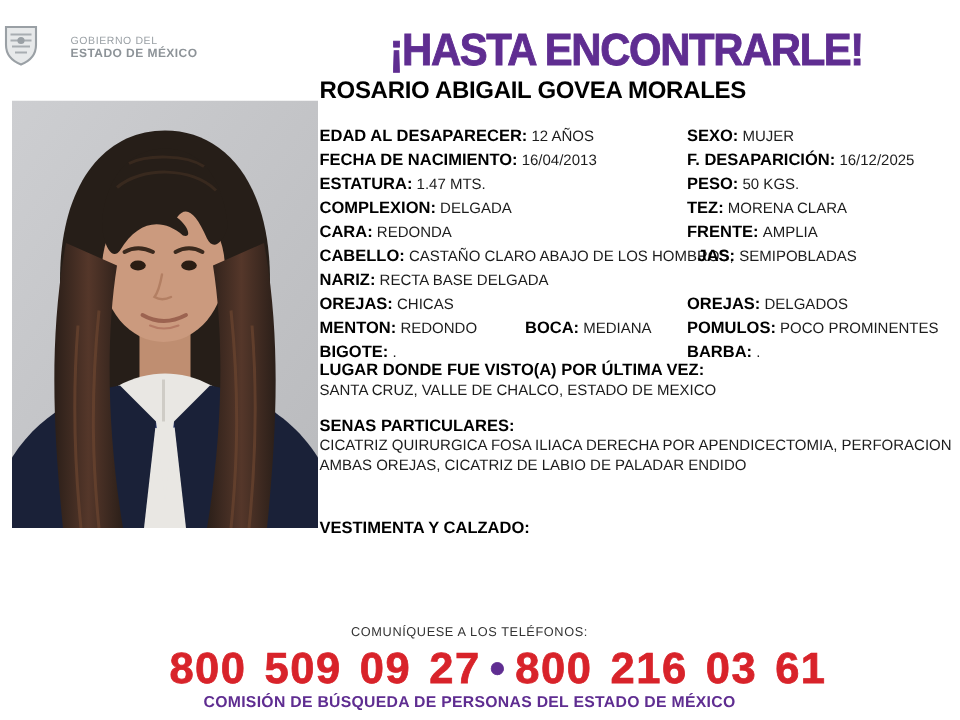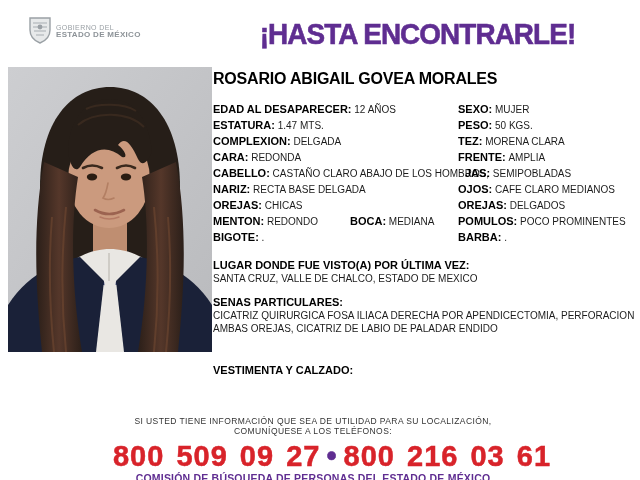--- a/index.html
+++ b/index.html
@@ -2,34 +2,34 @@
 <html><head>
 <meta charset="utf-8">
 <style>
   html,body{margin:0;padding:0;}
   body{
     width:640px;height:480px;position:relative;background:#ffffff;
     font-family:"Liberation Sans", sans-serif;overflow:hidden;
     -webkit-font-smoothing:antialiased;
   }
   
-  .logo{position:absolute;left:28px;top:16px;display:flex;align-items:center;gap:4px;}
+  .logo{position:absolute;left:2px;top:16px;display:flex;align-items:center;gap:21px;}
   .logo-text{line-height:1.1;}
   .logo-line1{font-size:7px;color:#9aa0a5;letter-spacing:.4px;}
   .logo-line2{font-size:8px;font-weight:bold;color:#8d9398;letter-spacing:.3px;}
   .title{
     position:absolute;left:248px;top:17px;width:334px;text-align:center;
     font-size:30px;font-weight:bold;color:#5f2d91;letter-spacing:-1px;
     transform:scaleX(.93);transform-origin:center;white-space:nowrap;
     -webkit-text-stroke:.6px #5f2d91;
   }
   
   .photo{position:absolute;left:8px;top:67px;width:204px;height:285px;}
   
-  .content{position:absolute;left:213px;top:70px;width:424px;}
+  .content{position:absolute;left:213px;top:52px;width:424px;}
   .name{font-size:16px;font-weight:bold;color:#000;letter-spacing:-.2px;white-space:nowrap;}
   .fields{position:absolute;left:0;top:29px;width:424px;}
   .frow{position:relative;height:16px;white-space:nowrap;}
   .fcell{position:absolute;top:0;white-space:nowrap;text-align:center;}
   .pos-a{left:0;} .pos-m{left:137px;} .pos-b{left:245px;} .pos-c{left:252px;}
   .flabel{font-weight:bold;font-size:11px;color:#000;}
   .fvalue{font-size:10px;color:#1c1c1c;}
   .sections{position:absolute;left:0;top:189px;width:424px;}
   .sec-label{font-size:11px;font-weight:bold;color:#000;line-height:13px;}
   .sec-value{font-size:10px;color:#1c1c1c;line-height:13px;}
@@ -115,38 +115,41 @@
 </div>
 
 <div class="content">
   <div class="name">ROSARIO ABIGAIL GOVEA MORALES</div>
   <div class="fields">
       <div class="frow">
         <span class="fcell pos-a"><span class="flabel">EDAD AL DESAPARECER:</span><span class="fvalue">&nbsp;12 AÑOS</span></span>
         <span class="fcell pos-b"><span class="flabel">SEXO:</span><span class="fvalue">&nbsp;MUJER</span></span>
       </div>
       <div class="frow">
+        <span class="fcell pos-a"><span class="flabel">FECHA DE NACIMIENTO:</span><span class="fvalue">&nbsp;16/04/2013</span></span>
+        <span class="fcell pos-b"><span class="flabel">F. DESAPARICIÓN:</span><span class="fvalue">&nbsp;16/12/2025</span></span>
+      </div>
+      <div class="frow">
         <span class="fcell pos-a"><span class="flabel">ESTATURA:</span><span class="fvalue">&nbsp;1.47 MTS.</span></span>
         <span class="fcell pos-b"><span class="flabel">PESO:</span><span class="fvalue">&nbsp;50 KGS.</span></span>
       </div>
       <div class="frow">
         <span class="fcell pos-a"><span class="flabel">COMPLEXION:</span><span class="fvalue">&nbsp;DELGADA</span></span>
         <span class="fcell pos-b"><span class="flabel">TEZ:</span><span class="fvalue">&nbsp;MORENA CLARA</span></span>
       </div>
       <div class="frow">
         <span class="fcell pos-a"><span class="flabel">CARA:</span><span class="fvalue">&nbsp;REDONDA</span></span>
         <span class="fcell pos-b"><span class="flabel">FRENTE:</span><span class="fvalue">&nbsp;AMPLIA</span></span>
       </div>
       <div class="frow">
         <span class="fcell pos-a"><span class="flabel">CABELLO:</span><span class="fvalue">&nbsp;CASTAÑO CLARO ABAJO DE LOS HOMBROS,</span></span>
         <span class="fcell pos-c"><span class="flabel">JAS:</span><span class="fvalue">&nbsp;SEMIPOBLADAS</span></span>
       </div>
       <div class="frow">
         <span class="fcell pos-a"><span class="flabel">NARIZ:</span><span class="fvalue">&nbsp;RECTA BASE DELGADA</span></span>
-        <span class="fcell pos-b"><span class="flabel">OJOS:</span><span class="fvalue">&nbsp;CAFE CLARO MEDIANOS</span></span>
       </div>
       <div class="frow">
         <span class="fcell pos-a"><span class="flabel">OREJAS:</span><span class="fvalue">&nbsp;CHICAS</span></span>
         <span class="fcell pos-b"><span class="flabel">OREJAS:</span><span class="fvalue">&nbsp;DELGADOS</span></span>
       </div>
       <div class="frow">
         <span class="fcell pos-a"><span class="flabel">MENTON:</span><span class="fvalue">&nbsp;REDONDO</span></span>
         <span class="fcell pos-m"><span class="flabel">BOCA:</span><span class="fvalue">&nbsp;MEDIANA</span></span>
         <span class="fcell pos-b"><span class="flabel">POMULOS:</span><span class="fvalue">&nbsp;POCO PROMINENTES</span></span>
       </div>
@@ -166,19 +169,18 @@
       <div class="sec-value">CICATRIZ QUIRURGICA FOSA ILIACA DERECHA  POR APENDICECTOMIA, PERFORACION</div>
       <div class="sec-value">AMBAS OREJAS, CICATRIZ DE LABIO DE PALADAR ENDIDO</div>
     </div>
     <div class="sec-vest">
       <div class="sec-label">VESTIMENTA Y CALZADO:</div>
     </div>
   </div>
 </div>
 
 <div class="footer">
-  <div class="info">SI USTED TIENE INFORMACIÓN QUE SEA DE UTILIDAD PARA SU LOCALIZACIÓN,</div>
   <div class="info">COMUNÍQUESE A LOS TELÉFONOS:</div>
   <div class="phones">
     <span>800 509 09 27</span><span class="phone-sep">•</span><span>800 216 03 61</span>
   </div>
   <div class="org">COMISIÓN DE BÚSQUEDA DE PERSONAS DEL ESTADO DE MÉXICO</div>
 </div>
 
 </body></html>

